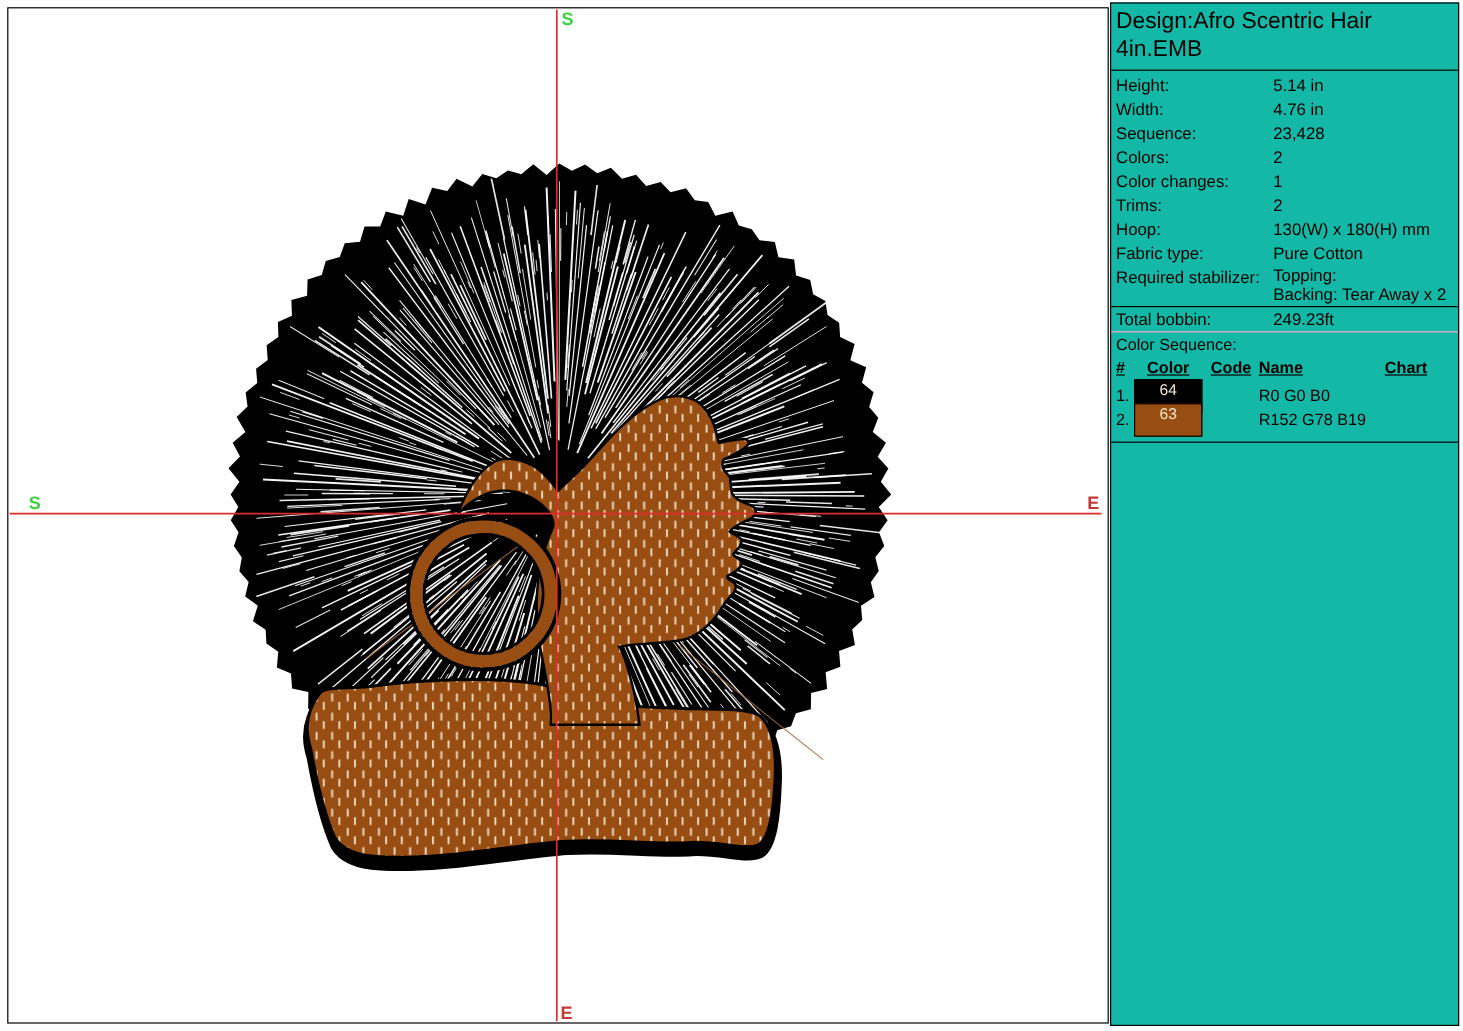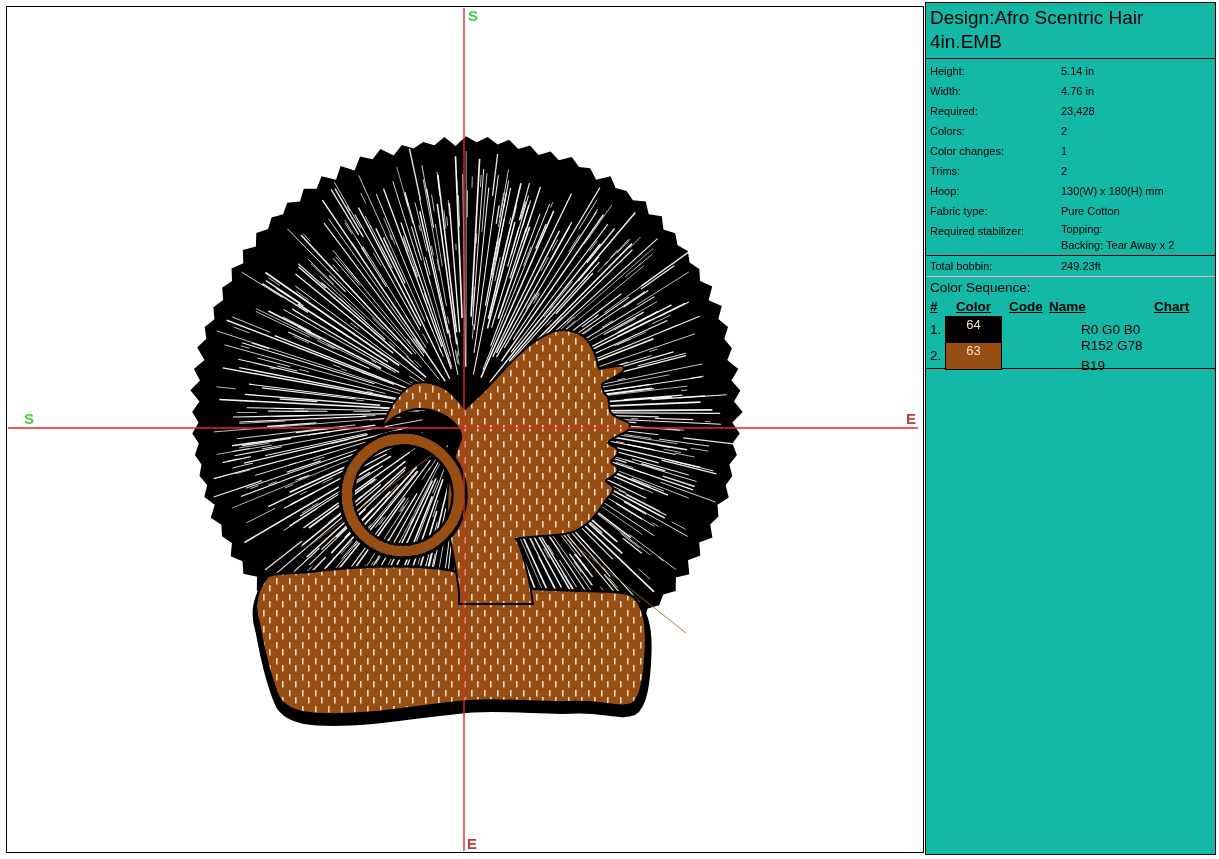--- a/index.html
+++ b/index.html
@@ -18,40 +18,40 @@
   .brown-stroke{stroke:var(--brown,#984E13);}
   .outline{stroke:#000;fill:none;}
   .jump{stroke:#a26a33;stroke-width:1;opacity:.85;fill:none;}
 
   
   .panel{position:absolute;left:925px;top:2px;width:291px;height:853px;
          border:1px solid #000;box-sizing:border-box;background:#14b8a6;}
   .panel-title{font-size:19px;line-height:24px;padding:3px 4px 2px 4px;
                border-bottom:1px solid #000;min-height:50px;}
   .panel-info{padding-top:2px;}
-  .info-row{display:flex;font-size:11px;line-height:20px;padding-left:4px;}
+  .info-row{display:flex;font-size:14px;line-height:20px;padding-left:4px;}
   .info-label{width:131px;flex:none;}
   .info-value{flex:1;}
   .stab-lines div{line-height:16px;}
   .stab-row{align-items:flex-start;}
   .total-row{border-top:1px solid #000;border-bottom:1px solid #f9a8d4;margin-top:2px;}
   .cs-heading{font-size:13.5px;line-height:20px;padding:1px 0 0 4px;}
   .cs-grid{display:grid;grid-template-columns:19px 57px 43px 106px 1fr;
            font-size:13.5px;align-items:center;}
   .cs-head{font-weight:bold;text-decoration:underline;line-height:18px;}
   .cs-head-hash{padding-left:4px;}
   .cs-head-color{text-align:center;}
   .cs-head-code{padding-left:7px;}
   .cs-head-name{padding-left:4px;}
   .cs-head-chart{padding-left:3px;}
   .cs-row{height:20px;}
   .cs-idx{padding-left:4px;line-height:20px;}
   .swatch{height:28px;border:1px solid #000;box-sizing:border-box;
           text-align:center;font-size:13px;line-height:15px;}
-  .cs-name{padding-left:4px;line-height:20px;margin-left:32px;}
+  .cs-name{padding-left:4px;line-height:20px;}
   .cs-block{border-bottom:1px solid #000;padding-bottom:12px;}
 </style>
 </head>
 <body>
 
 <div class="canvas">
   <svg id="design-svg" viewBox="7 7 916 845" xmlns="http://www.w3.org/2000/svg">
     <defs>
       <pattern id="stitchBrown" width="13" height="16" patternUnits="userSpaceOnUse">
         <rect width="13" height="16" class="brown-bg"></rect>
@@ -751,21 +751,21 @@
   <div class="panel-info">
     <div class="info-row">
       <span class="info-label">Height:</span>
       <span class="info-value">5.14 in</span>
     </div>
     <div class="info-row">
       <span class="info-label">Width:</span>
       <span class="info-value">4.76 in</span>
     </div>
     <div class="info-row">
-      <span class="info-label">Required:</span>
+      <span class="info-label">Sequence:</span>
       <span class="info-value">23,428</span>
     </div>
     <div class="info-row">
       <span class="info-label">Colors:</span>
       <span class="info-value">2</span>
     </div>
     <div class="info-row">
       <span class="info-label">Color changes:</span>
       <span class="info-value">1</span>
     </div>

